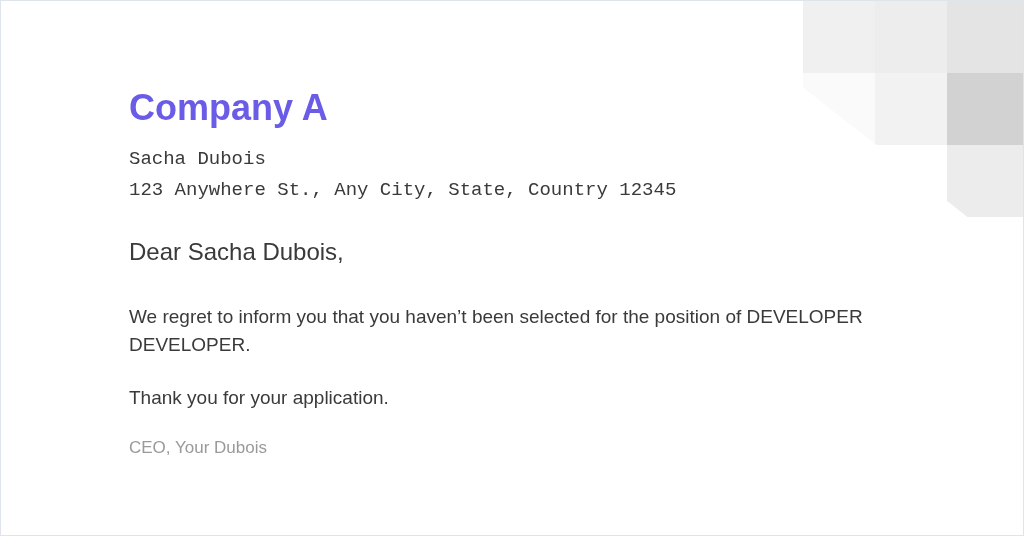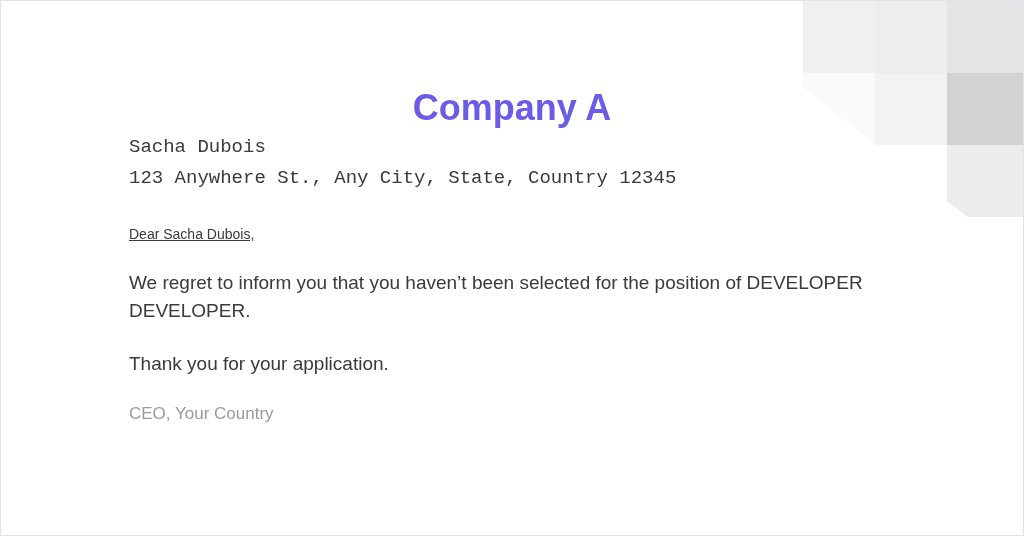--- a/index.html
+++ b/index.html
@@ -23,36 +23,34 @@
       top: 0;
       right: 0;
       width: 330px;
       height: 260px;
       pointer-events: none;
     }
     .company-name {
       font-size: 36px;
       font-weight: 700;
       color: #6b5ce7;
-      margin-bottom: 4px;
-      text-align: center;
+      margin-bottom: 16px;
     }
     .recipient-block {
       font-size: 19px;
       color: #3a3a3a;
       line-height: 1.5;
       margin-bottom: 34px;
       font-family: Liberation Mono, monospace;
     }
     .recipient-block div { margin-bottom: 2px; }
     .salutation {
-      font-size: 14px;
+      font-size: 24px;
       color: #3a3a3a;
-      margin-bottom: 27px;
-      text-decoration: underline;
+      margin-bottom: 37px;
     }
     .body-paragraph {
       font-size: 19px;
       color: #3a3a3a;
       line-height: 1.45;
       margin-bottom: 26px;
       max-width: 790px;
     }
     .signoff {
       font-size: 17px;
@@ -92,15 +90,15 @@
     <div>Sacha Dubois</div>
     <div>123 Anywhere St., Any City, State, Country 12345</div>
   </div>
 
   <p class="salutation">Dear Sacha Dubois,</p>
 
   <p class="body-paragraph">We regret to inform you that you haven’t been selected for the position of DEVELOPER DEVELOPER.</p>
 
   <p class="body-paragraph">Thank you for your application.</p>
 
-  <p class="signoff">CEO, Your Country</p>
+  <p class="signoff">CEO, Your Dubois</p>
 
 </div>
 
 </body></html>

